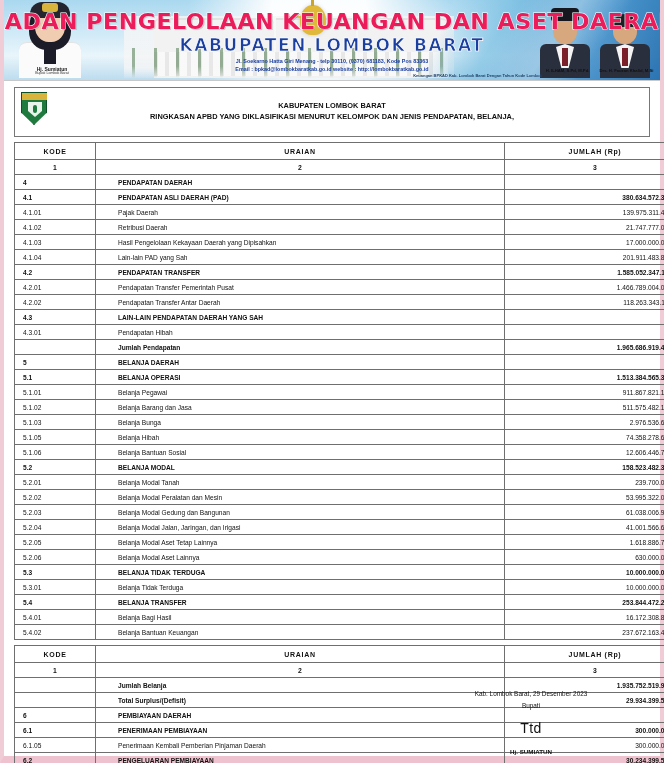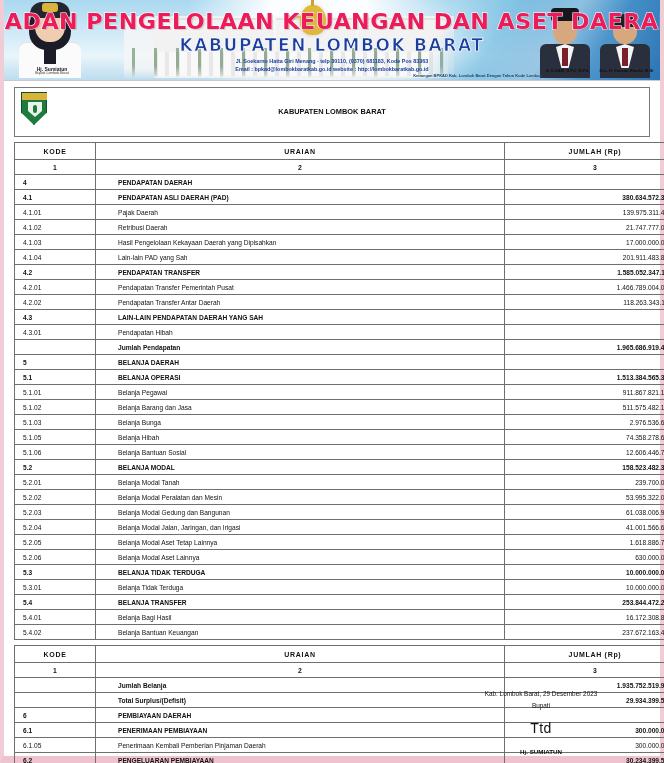--- a/index.html
+++ b/index.html
@@ -183,21 +183,21 @@
   .c-jml{width:172px;text-align:right;}
   .hdr td{font-weight:bold;text-align:center;font-size:7px;letter-spacing:.7px;height:16px;}
   .numrow td{text-align:center;font-weight:bold;font-size:6.8px;}
   .bold td{font-weight:bold;}
   .c-kode.k{padding-left:8px;}
   .c-urai.u{padding-left:22px;}
   .c-urai.u-ind{padding-left:22px;}
 
   
   .sign{
-    position:absolute;right:4px;top:690px;width:230px;text-align:center;
+    position:absolute;right:14px;top:690px;width:230px;text-align:center;
   }
   .sign .l1{font-size:6.4px;color:#111;}
   .sign .l2{font-size:6.4px;color:#111;margin-top:5px;}
   .sign .ttd{font-size:14px;color:#111;margin-top:11px;letter-spacing:.4px;}
   .sign .l4{font-size:6.2px;font-weight:bold;color:#111;margin-top:12px;}
 </style>
 </head>
 <body>
 
 <div class="page">
@@ -268,20 +268,21 @@
   <div class="doc-head">
     <div class="crest">
       <div class="crest-shield">
         <div class="crest-top"></div>
         <div class="crest-in"></div>
         <div class="crest-dot"></div>
       </div>
     </div>
     <div class="doc-titles">
       <div>KABUPATEN LOMBOK BARAT</div>
+      <div>RINGKASAN APBD YANG DIKLASIFIKASI MENURUT KELOMPOK DAN JENIS PENDAPATAN, BELANJA,</div>
     </div>
   </div>
 
   <table class="tbl">
     <tbody>
       <tr class="hdr">
         <td class="c-kode">KODE</td>
         <td class="c-urai">URAIAN</td>
         <td class="c-jml" style="text-align:center">JUMLAH (Rp)</td>
       </tr>

